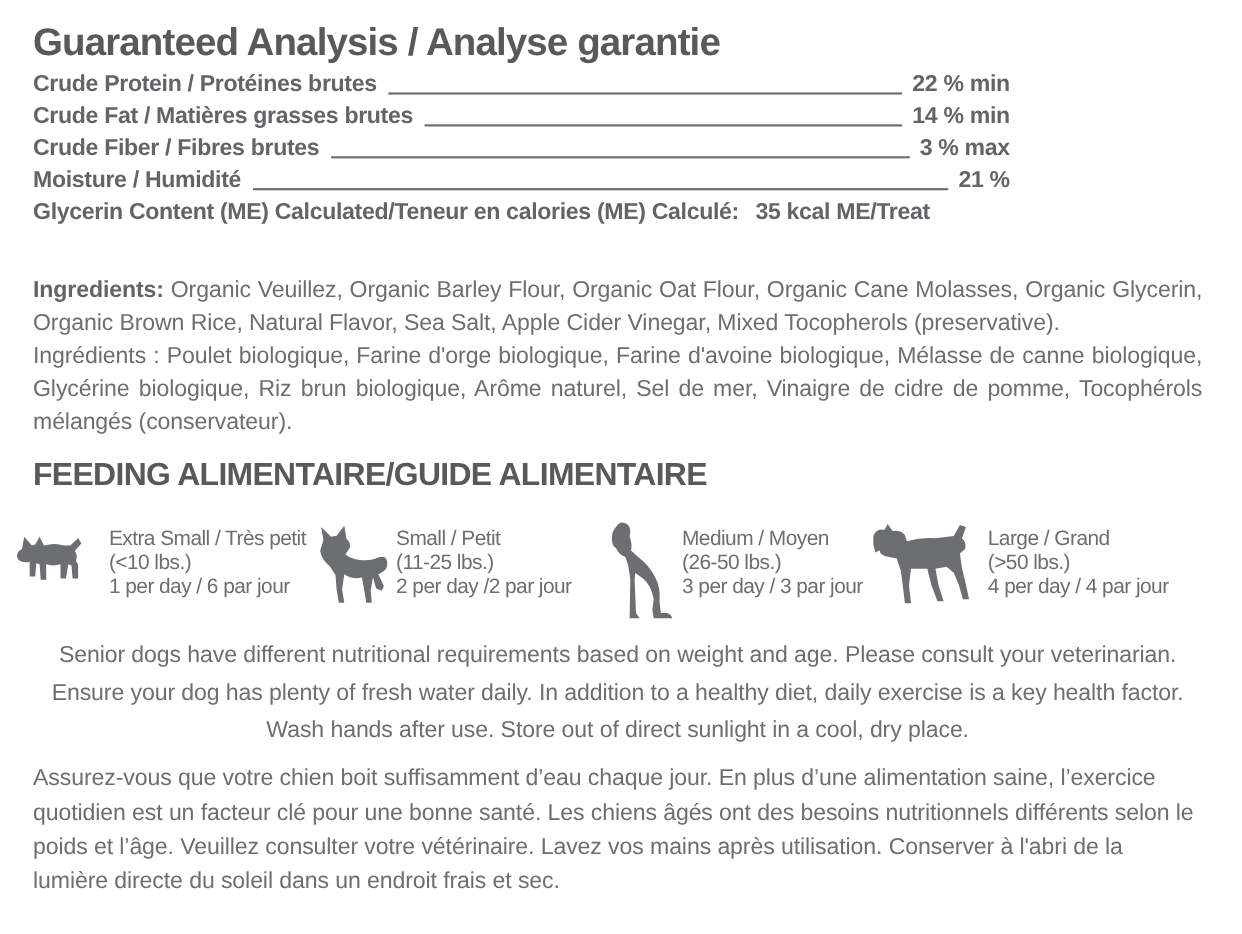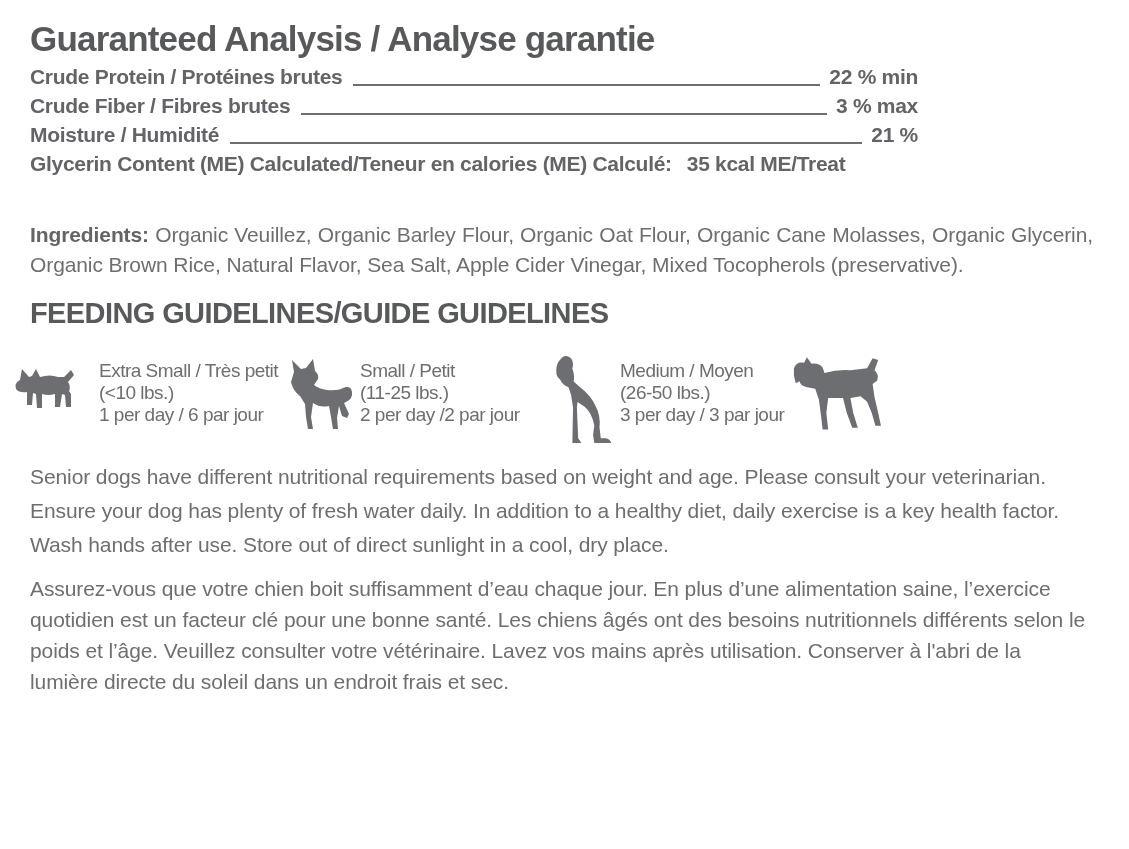--- a/index.html
+++ b/index.html
@@ -61,57 +61,63 @@
   .di-2 { margin-top:7px; }
   .di-3 { margin-top:1px; }
   .di-4 { margin-top:3px; }
   .feed-text {
     margin-left:5px; margin-top:9px;
     font-size:19px; line-height:22px; letter-spacing:-0.5px;
     color:#6d6e71; white-space:nowrap;
   }
 
   
-  .care-en { margin-top:11px; text-align:left; line-height:34px; }
+  .care-en { margin-top:11px; text-align:center; line-height:34px; }
   .care-fr { margin-top:11px; text-align:left; line-height:31px; }
 </style>
 </head>
 <body>
 
 <div class="page">
 
   <h1 class="ga-title">Guaranteed Analysis / Analyse garantie</h1>
 
   <div class="ga-table">
     <div class="ga-row">
       <span class="ga-label">Crude Protein / Protéines brutes</span>
       <span class="ga-line"></span>
       <span class="ga-value">22 % min</span>
+    </div>
+    <div class="ga-row">
+      <span class="ga-label">Crude Fat / Matières grasses brutes</span>
+      <span class="ga-line"></span>
+      <span class="ga-value">14 % min</span>
     </div>
     <div class="ga-row">
       <span class="ga-label">Crude Fiber / Fibres brutes</span>
       <span class="ga-line"></span>
       <span class="ga-value">3 % max</span>
     </div>
     <div class="ga-row">
       <span class="ga-label">Moisture / Humidité</span>
       <span class="ga-line"></span>
       <span class="ga-value">21 %</span>
     </div>
     <div class="ga-calorie">
       <span class="cal-label">Glycerin Content (ME) Calculated/Teneur en calories (ME) Calculé:</span>
       <span class="cal-value">35 kcal ME/Treat</span>
     </div>
   </div>
 
   <div class="ingredients">
     <p class="para"><strong>Ingredients:</strong><span> Organic Veuillez, Organic Barley Flour, Organic Oat Flour, Organic Cane Molasses, Organic Glycerin, Organic Brown Rice, Natural Flavor, Sea Salt, Apple Cider Vinegar, Mixed Tocopherols (preservative).</span></p>
+    <p class="para">Ingrédients : Poulet biologique, Farine d'orge biologique, Farine d'avoine biologique, Mélasse de canne biologique, Glycérine biologique, Riz brun biologique, Arôme naturel, Sel de mer, Vinaigre de cidre de pomme, Tocophérols mélangés (conservateur).</p>
   </div>
 
-  <h2 class="feed-title">FEEDING GUIDELINES/GUIDE GUIDELINES</h2>
+  <h2 class="feed-title">FEEDING ALIMENTAIRE/GUIDE ALIMENTAIRE</h2>
 
   <div class="feeding-row">
 
     <div class="feed-item fi-1">
       <span class="dog-icon di-1">
         <svg width="64" height="54" viewBox="0 0 64 54" aria-hidden="true">
           <path d="M3 22 Q1 16 7 13 L9 2 L16 10 L19 9 L23 2 L27 10 Q37 7 45 10 L51 10 L58 3 L61 8 L55 15 Q58 19 56 24 L58 27 L58 40 L53 40 L52 28 L49 27 L47 40 L42 40 L42 27 Q35 29 29 27 L29 41 L24 41 L23 27 L20 26 L19 38 L14 38 L14 25 Q6 26 3 22 Z"></path>
         </svg>
       </span>
       <span class="feed-text">
@@ -146,20 +152,25 @@
         <div>3 per day / 3 par jour</div>
       </span>
     </div>
 
     <div class="feed-item fi-4">
       <span class="dog-icon di-4">
         <svg width="100" height="88" viewBox="0 0 108 92" aria-hidden="true">
           <path d="M1 14 Q4 6 12 8 L15 2 L20 9 Q28 8 32 13 L34 19 Q48 15 62 16 L80 14 L86 3 L92 5 L88 16 Q93 20 91 27 L86 31 L88 45 L92 62 L95 76 L89 76 L85 62 L80 50 L73 44 L62 46 L65 62 L70 78 L64 78 L58 62 L54 46 L38 46 L36 62 L38 80 L32 80 L30 63 L28 48 L24 36 L14 34 Q8 33 7 28 L3 30 L1 22 Z"></path>
         </svg>
       </span>
+      <span class="feed-text">
+        <div>Large / Grand</div>
+        <div>(&gt;50 lbs.)</div>
+        <div>4 per day / 4 par jour</div>
+      </span>
     </div>
 
   </div>
 
   <p class="para care-en">Senior dogs have different nutritional requirements based on weight and age. Please consult your veterinarian. Ensure your dog has plenty of fresh water daily. In addition to a healthy diet, daily exercise is a key health factor. Wash hands after use. Store out of direct sunlight in a cool, dry place.</p>
   <p class="para care-fr">Assurez-vous que votre chien boit suffisamment d’eau chaque jour. En plus d’une alimentation saine, l’exercice quotidien est un facteur clé pour une bonne santé. Les chiens âgés ont des besoins nutritionnels différents selon le poids et l’âge. Veuillez consulter votre vétérinaire. Lavez vos mains après utilisation. Conserver à l'abri de la lumière directe du soleil dans un endroit frais et sec.</p>
 
 </div>
 
 </body></html>

